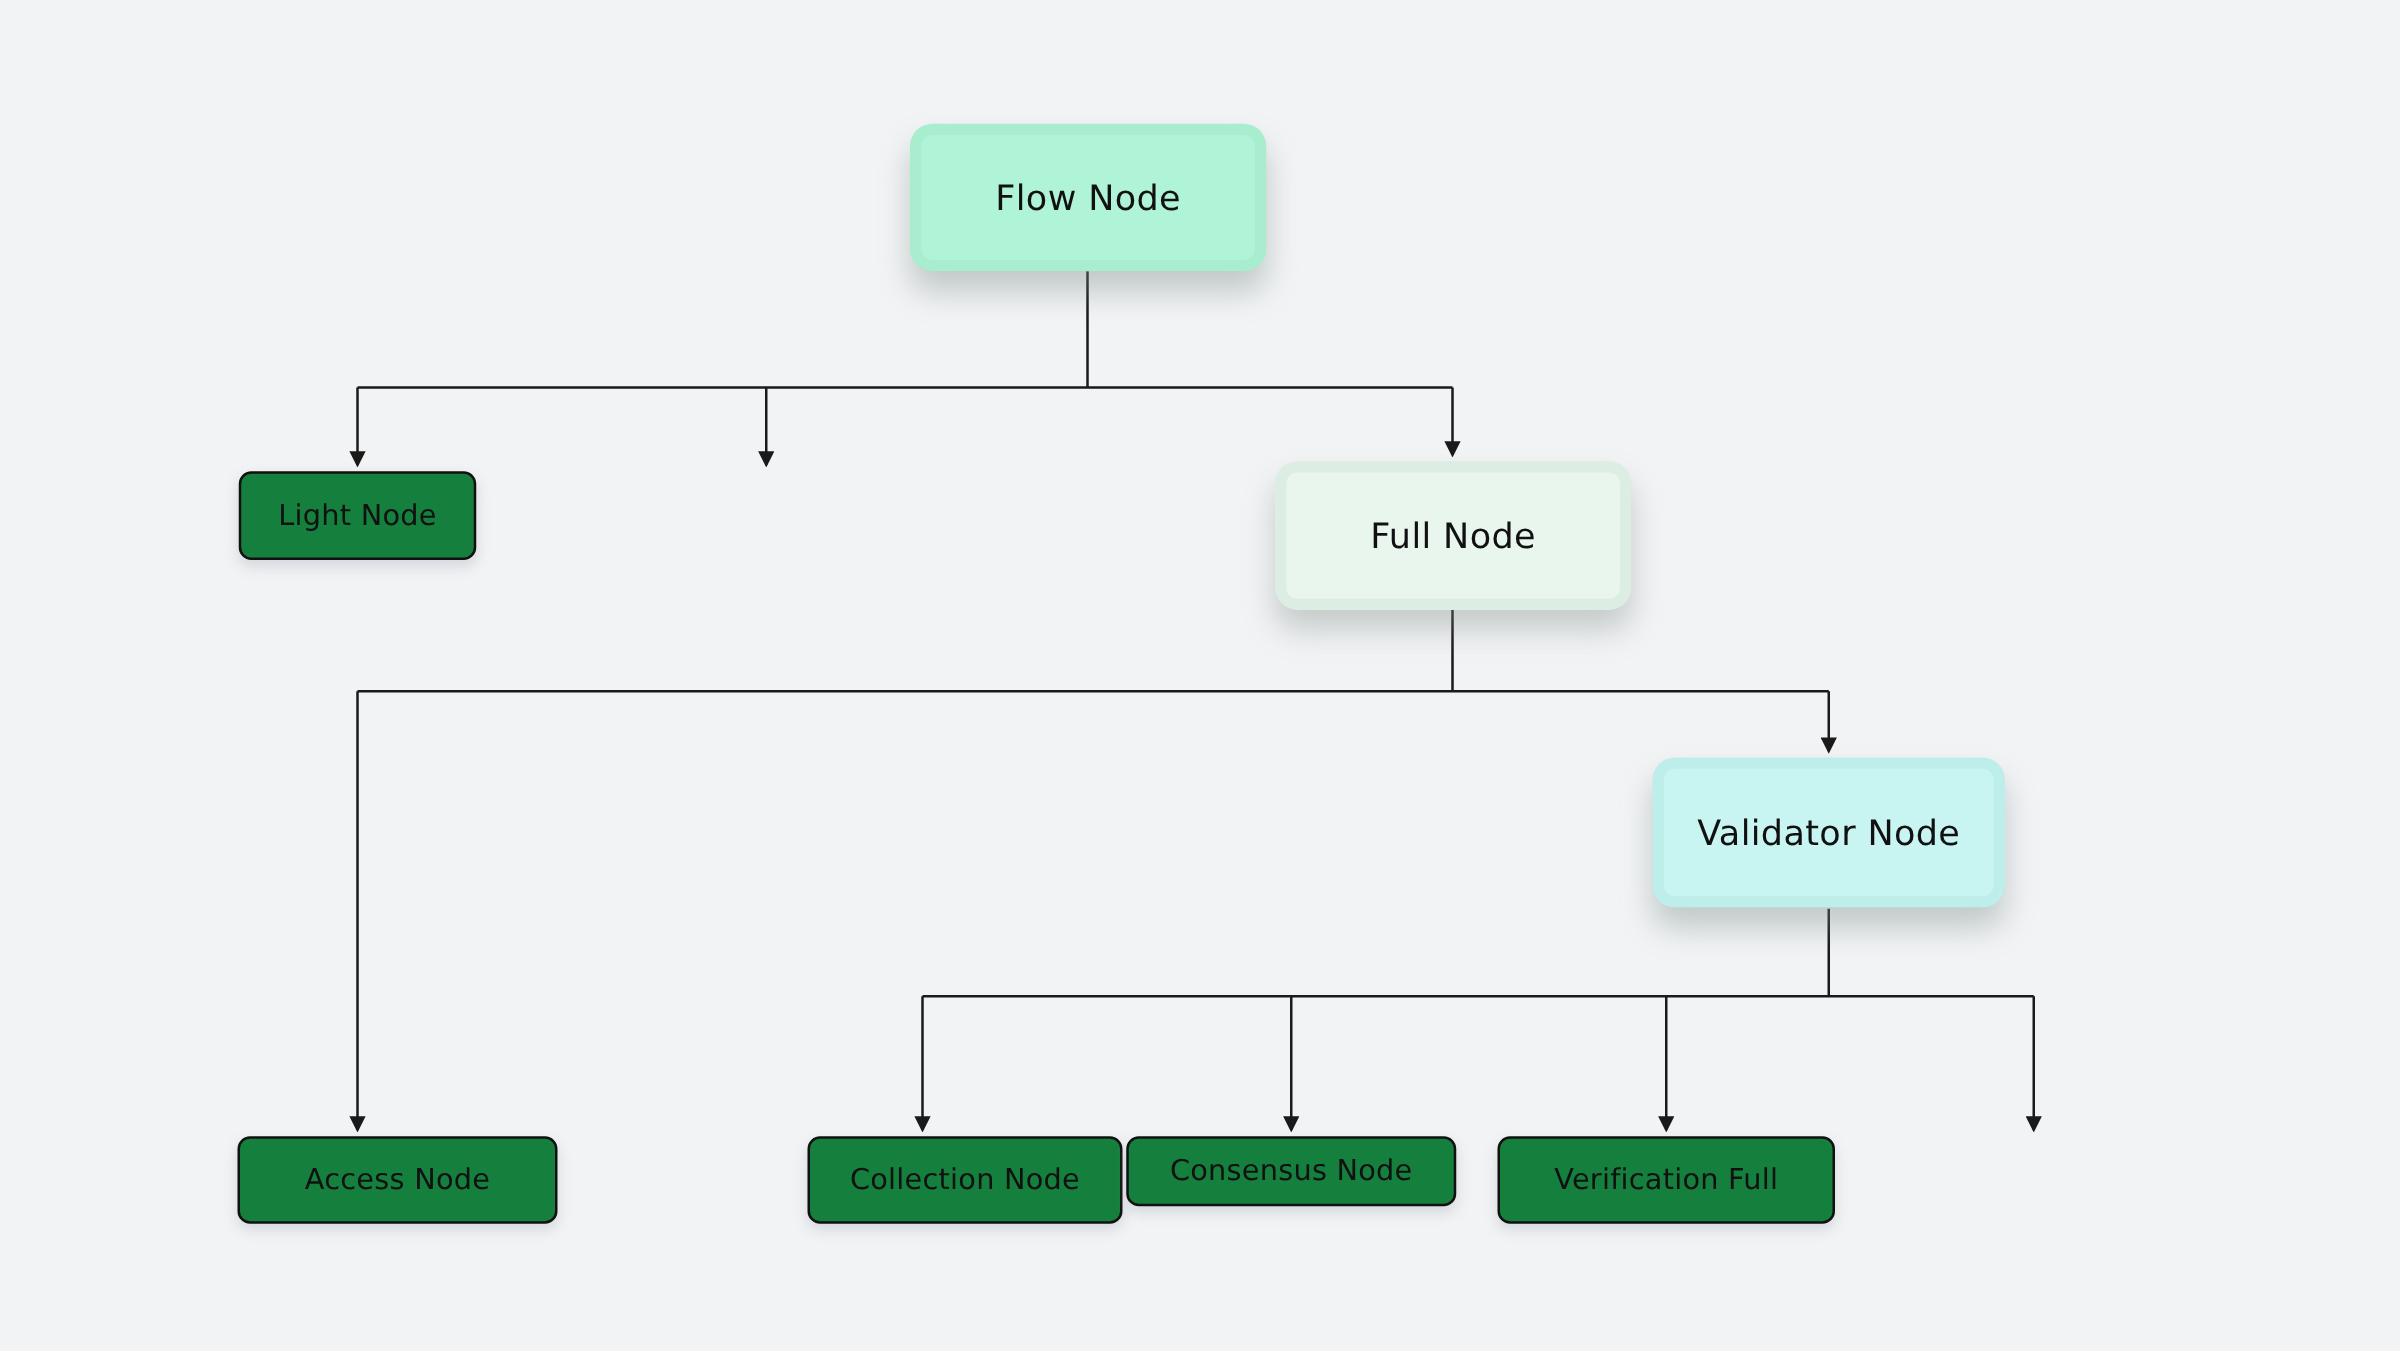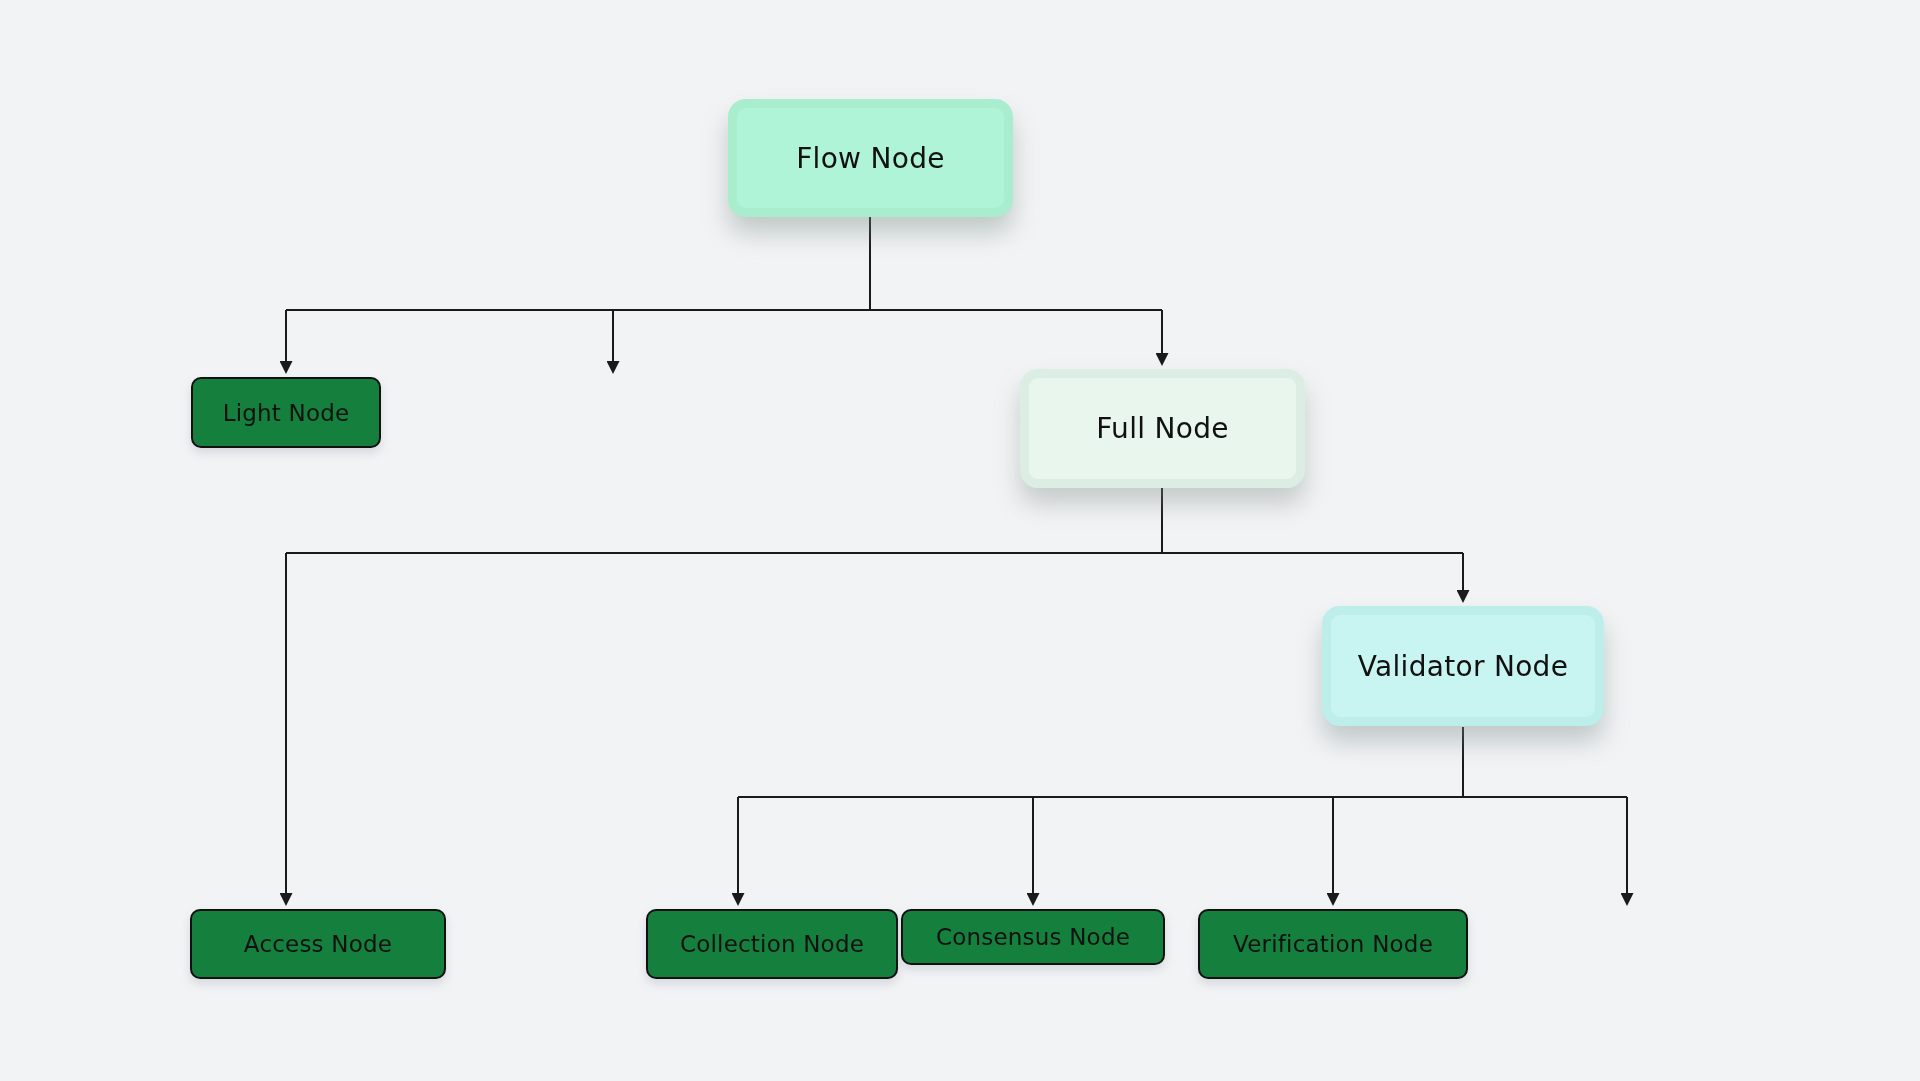--- a/index.html
+++ b/index.html
@@ -127,17 +127,17 @@
 
   <div class="node plain" style="left:612px; top:909px; width:252px; height:70px;margin-left:34px;">
     <span class="node-label">Collection Node</span>
   </div>
 
   <div class="node plain" style="left:901px; top:909px; width:264px; height:56px;">
     <span class="node-label">Consensus Node</span>
   </div>
 
   <div class="node plain" style="left:1198px; top:909px; width:270px; height:70px;">
-    <span class="node-label">Verification Node</span>
+    <span class="node-label">Verification Full</span>
   </div>
 
 
 </div>
 
 </body></html>

